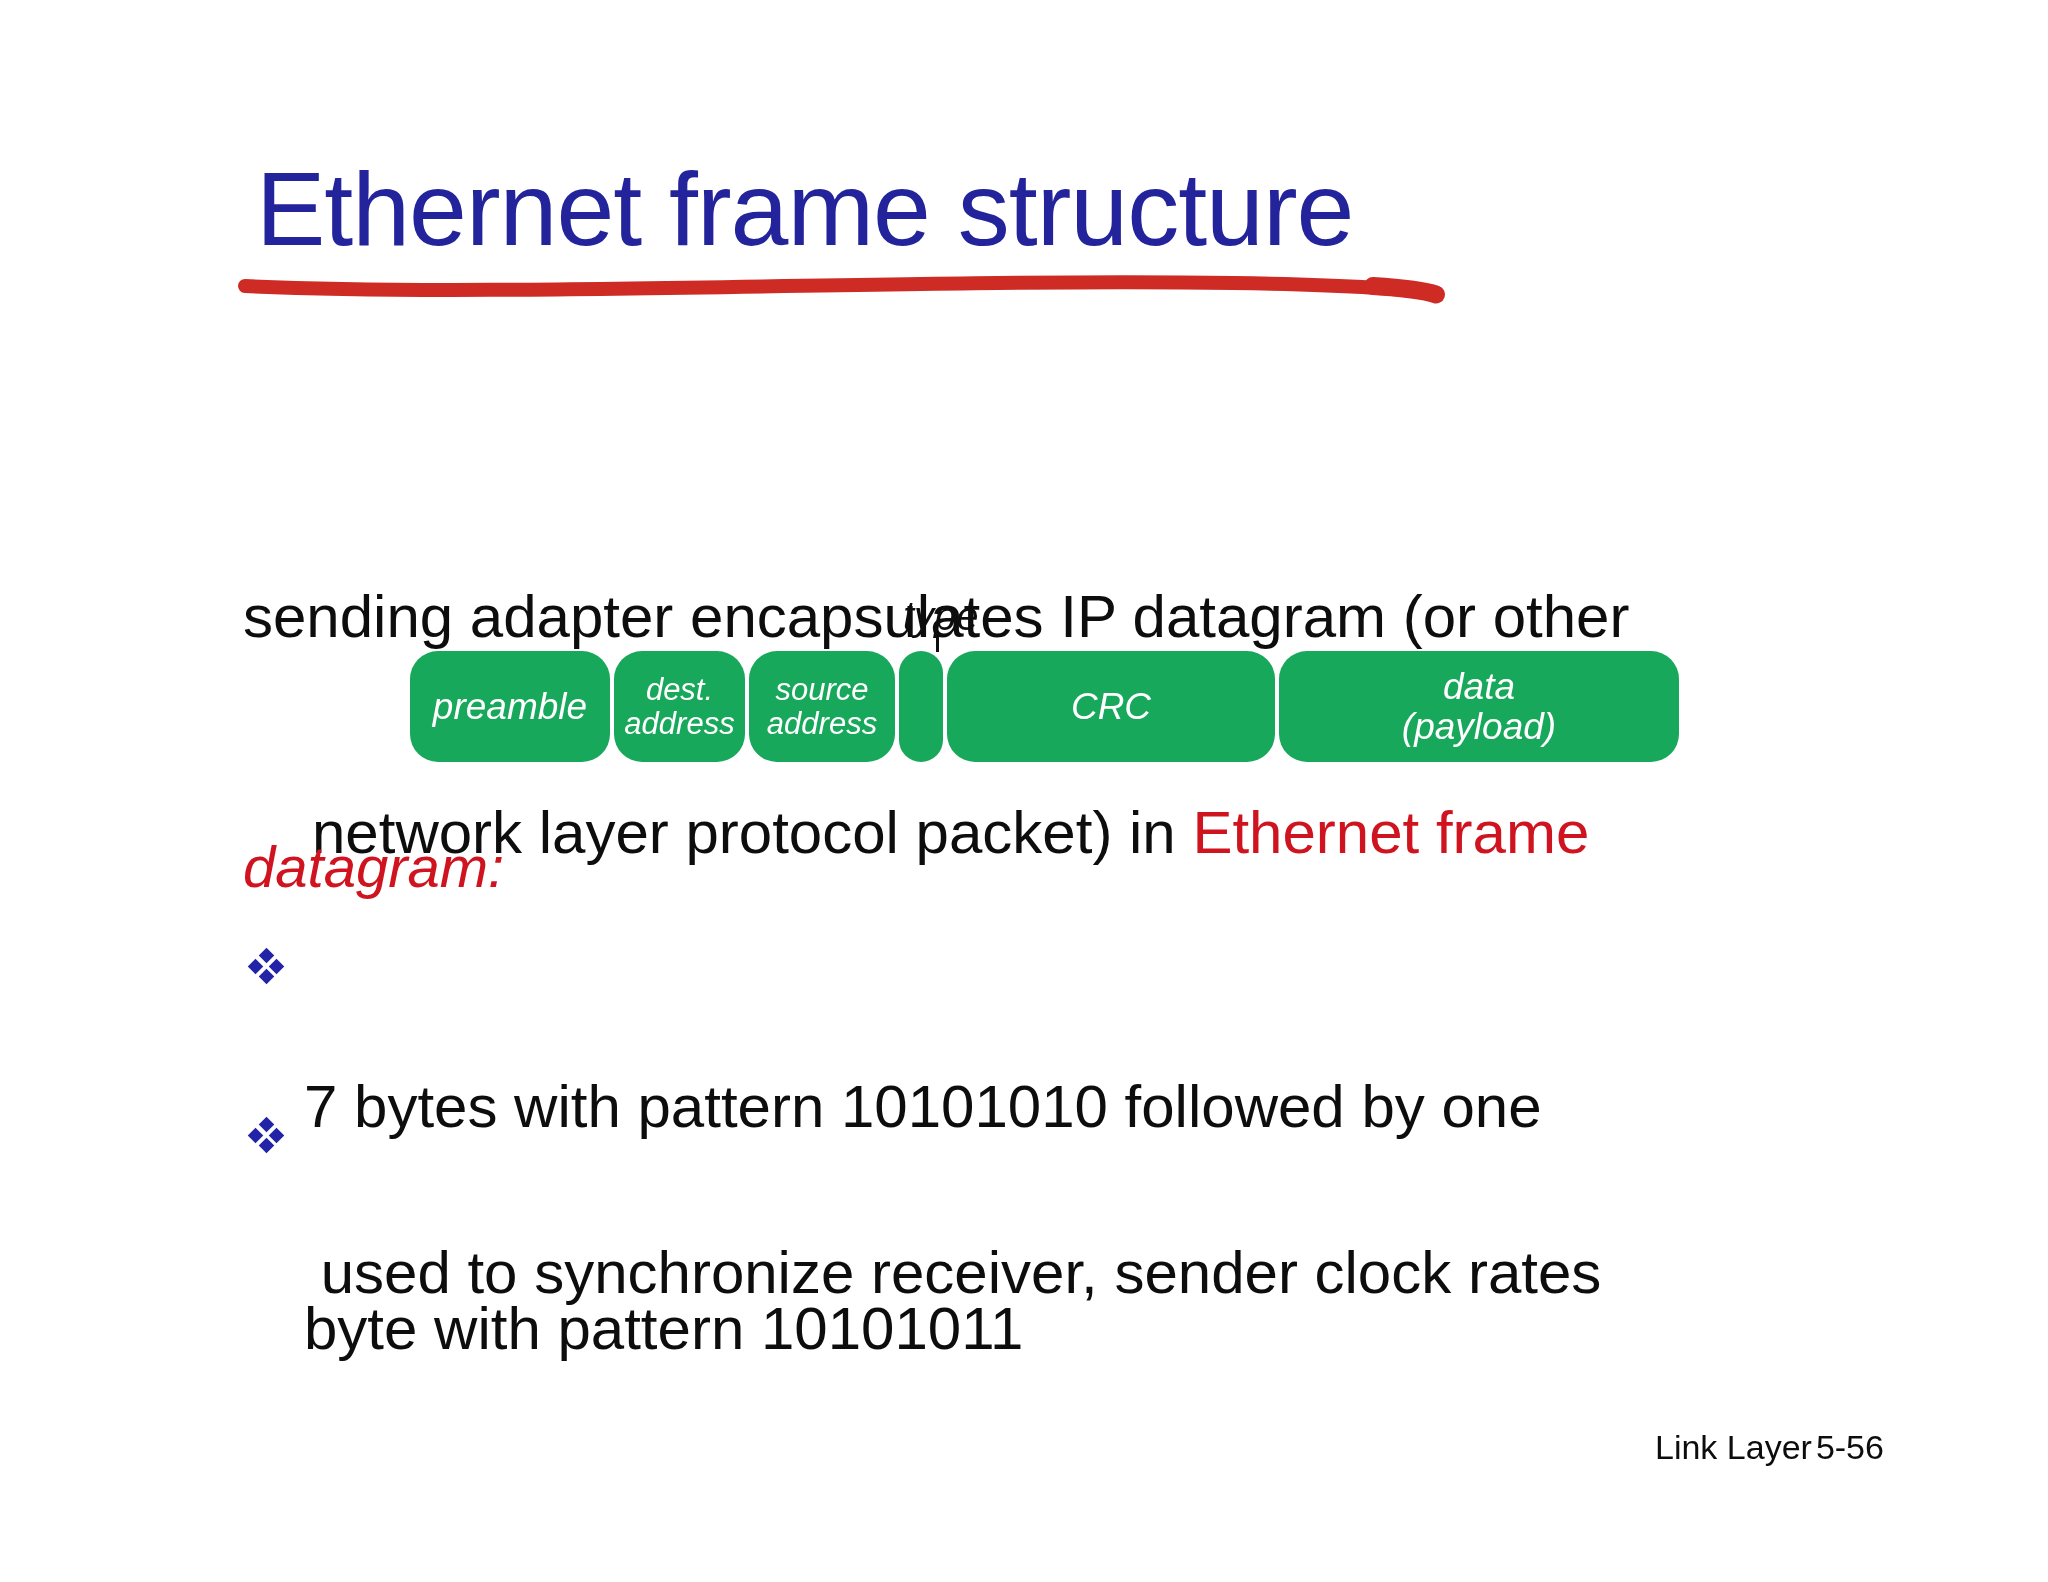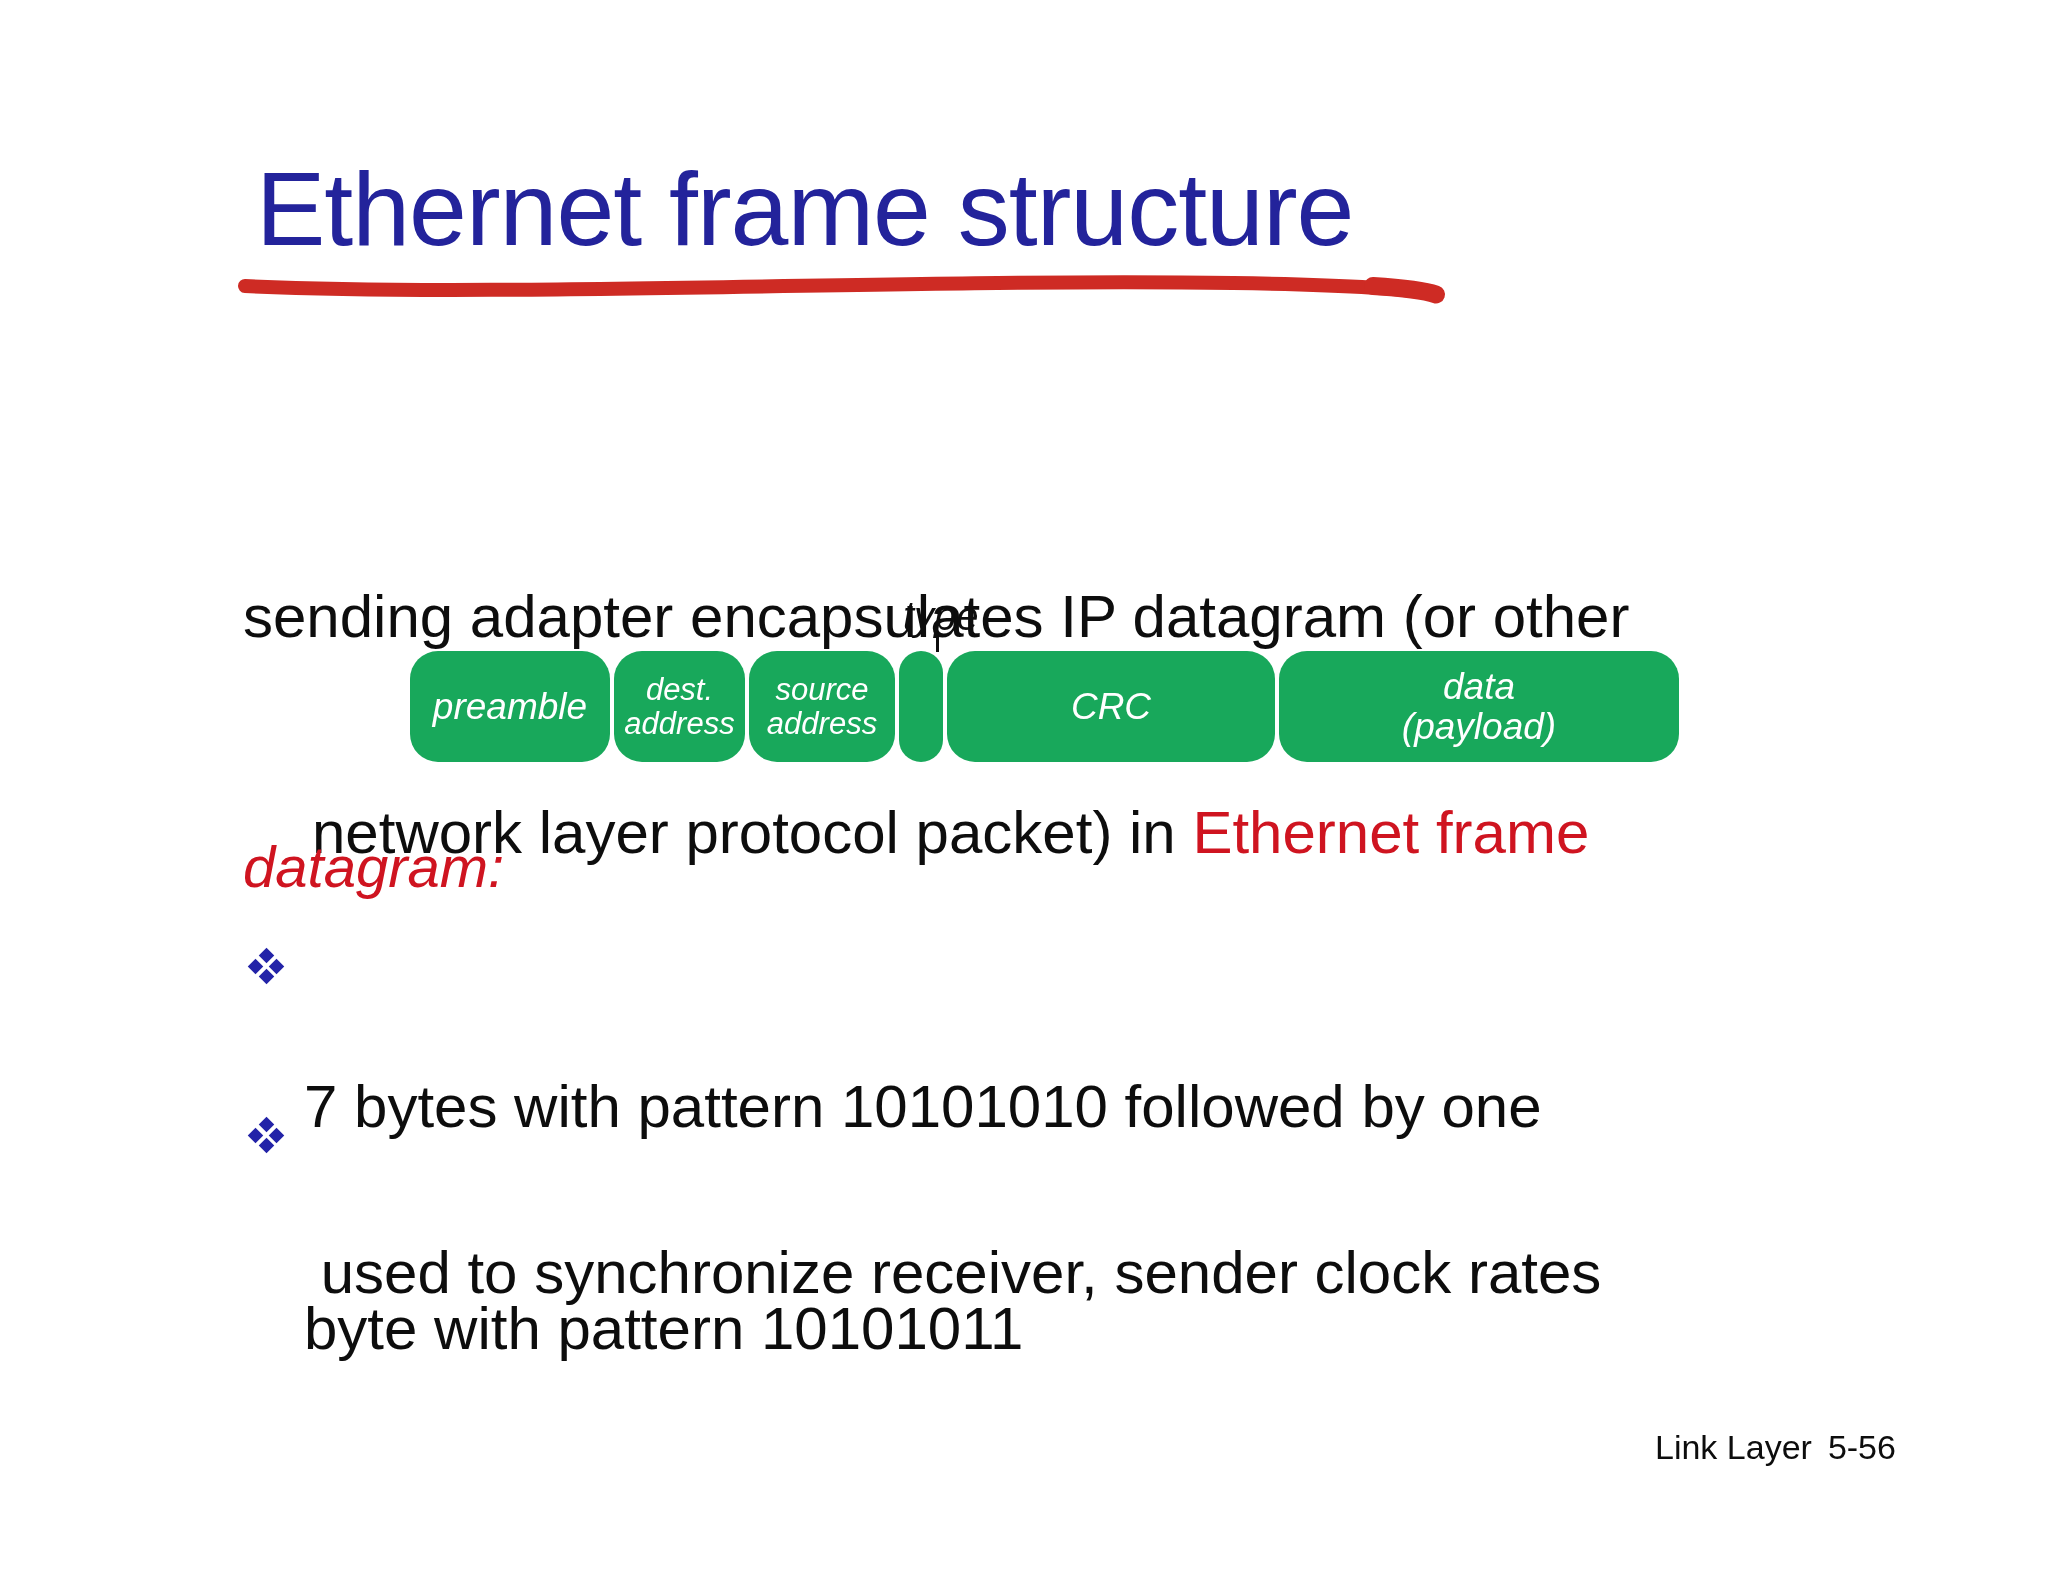--- a/index.html
+++ b/index.html
@@ -73,21 +73,21 @@
     transform:rotate(45deg);
   }
   .diamond-bullet .dt{left:10.5px;top:0;}
   .diamond-bullet .dl{left:0;top:10.5px;}
   .diamond-bullet .dr{left:21px;top:10.5px;}
   .diamond-bullet .db{left:10.5px;top:21px;}
   .footer{
     position:absolute;left:1655px;top:1428px;
     font-size:34px;color:var(--text-black,#0d0d0d);white-space:nowrap;
   }
-  .footer .page{margin-left:16px;}
+  .footer .page{margin-left:4px;}
 </style>
 </head>
 <body>
 
 <div class="slide">
 
   <div class="title">Ethernet frame structure</div>
 
   <svg class="underline-svg" width="1240" height="44" viewBox="0 0 1240 44">
     <path d="M 12 18 C 260 30, 700 10, 1000 15 C 1095 16.5, 1168 20, 1203 26" fill="none" stroke="#CE2B24" stroke-width="14" stroke-linecap="round"></path>

